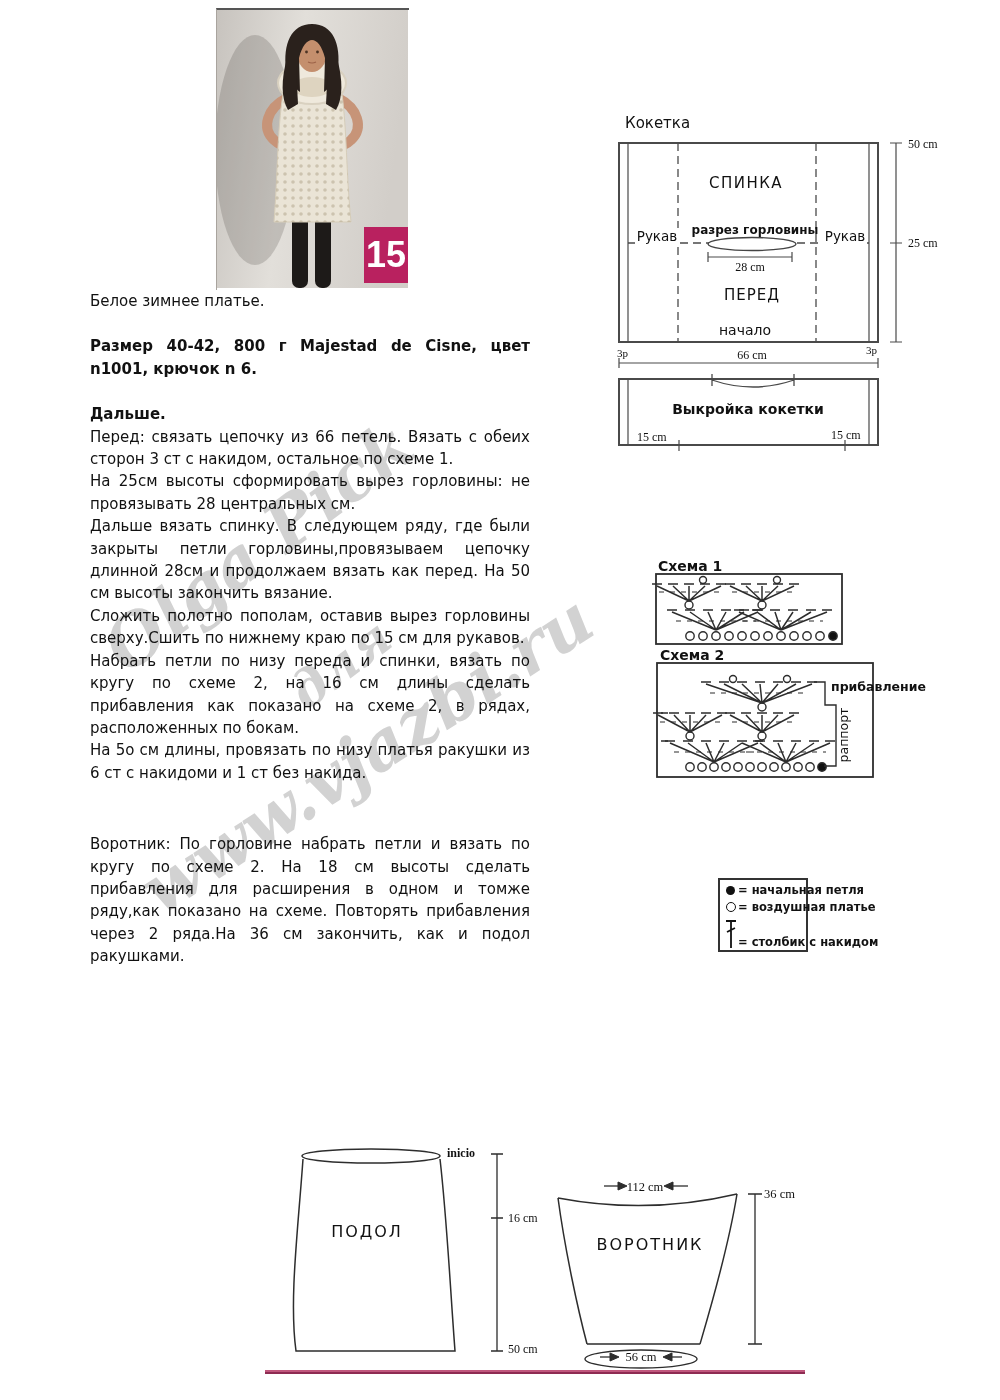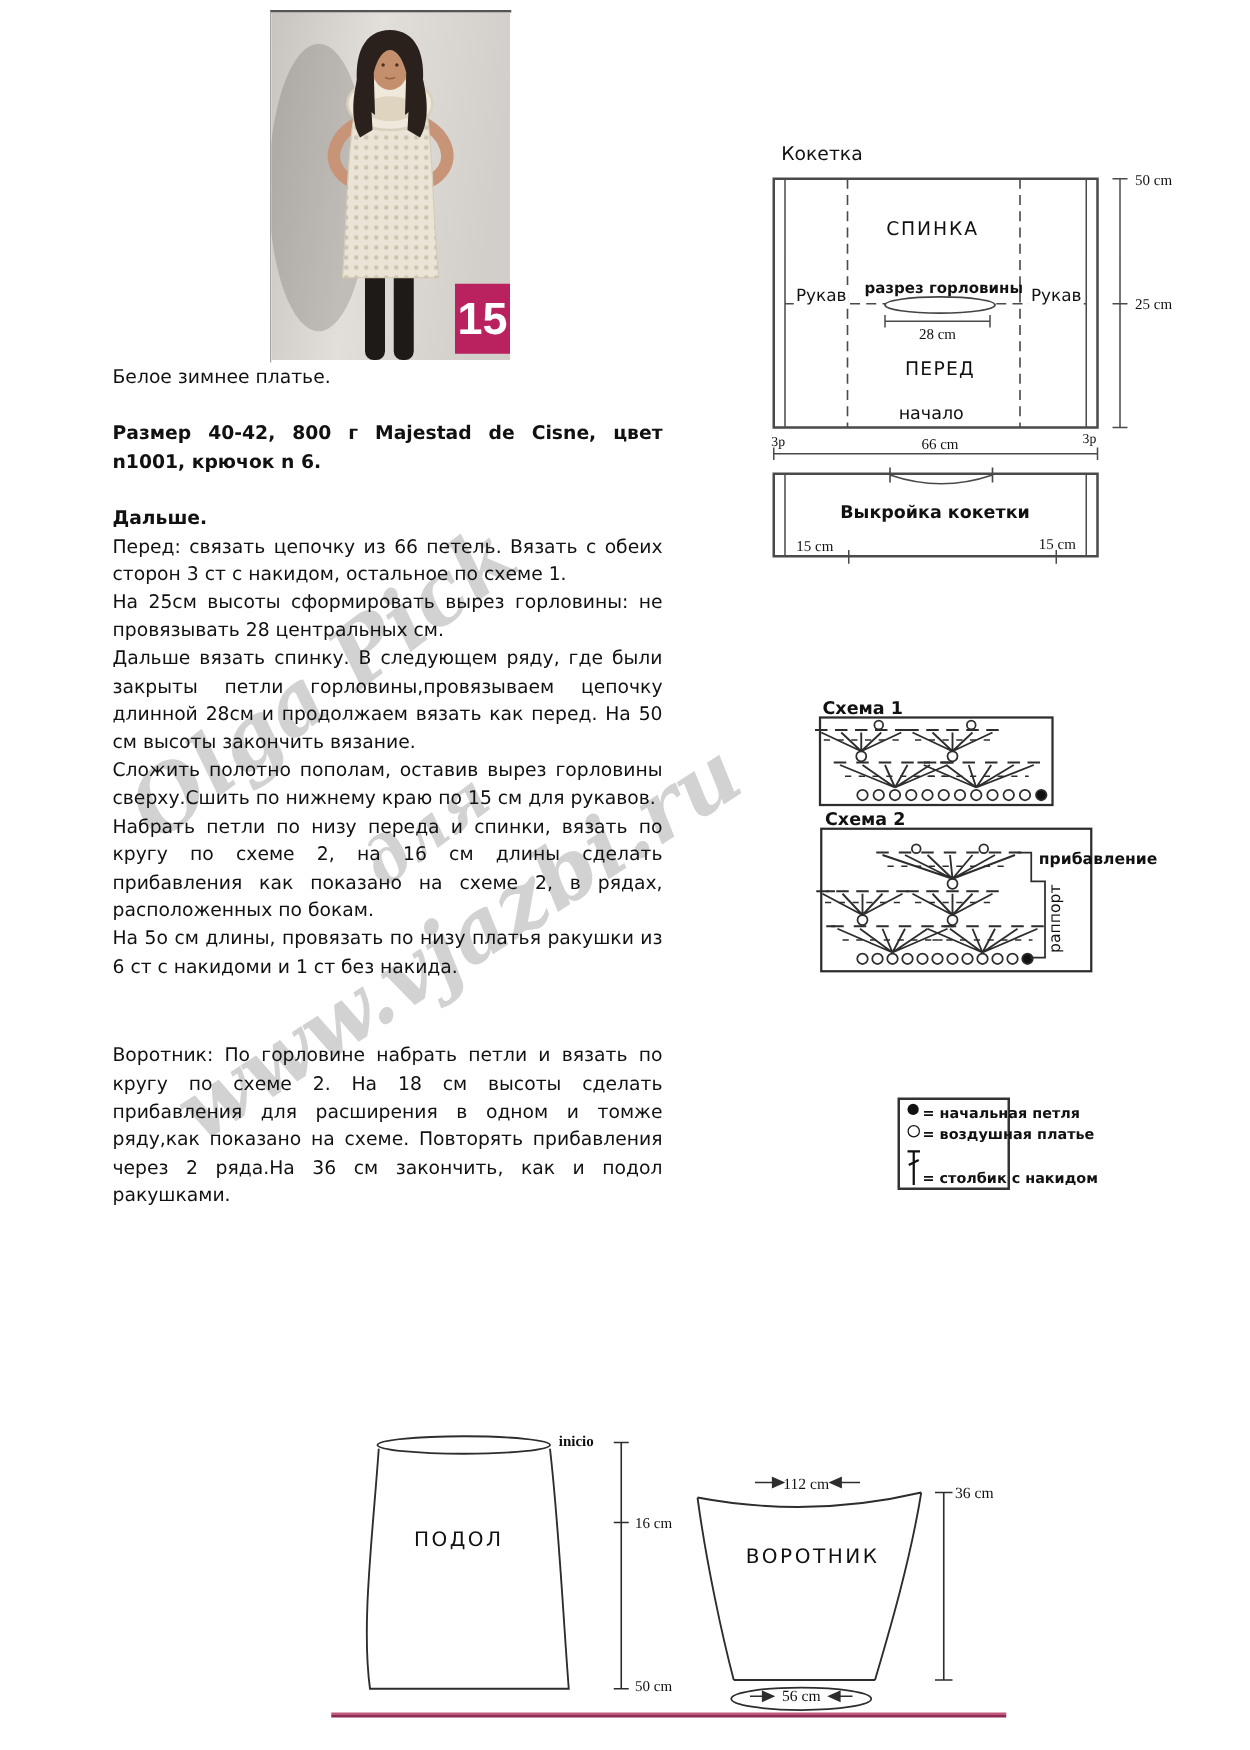--- a/index.html
+++ b/index.html
@@ -29,21 +29,21 @@
 
   
   svg text{fill:#111;}
   .t-sans{font-family:"DejaVu Sans",sans-serif;}
   .t-serif{font-family:"Liberation Serif",serif;}
   .ln{stroke:#4a4a4a;fill:none;}
   .ln2{stroke:#2d2d2d;fill:none;}
 
   
   #legend{left:718px;top:878px;width:86px;height:70px;border:2px solid #333;font-size:11.5px;font-weight:bold;}
-  #legend .row{display:flex;align-items:flex-start;white-space:nowrap;margin:3px 0 0 3px;}
+  #legend .row{display:flex;align-items:center;white-space:nowrap;margin:3px 0 0 3px;}
   #legend .sym{width:15px;flex:0 0 15px;display:flex;justify-content:center;}
   #legend .dot{width:9px;height:9px;border-radius:50%;background:#111;}
   #legend .ring{width:8px;height:8px;border-radius:50%;border:1.6px solid #111;background:#fff;}
   #legend .row3{align-items:flex-end;margin-top:5px;}
 
   
   #rule{left:265px;top:1370px;width:540px;height:4px;background:linear-gradient(#c0577d 0 45%,#8e2b52 45% 100%);}
 </style>
 </head>
 <body>

